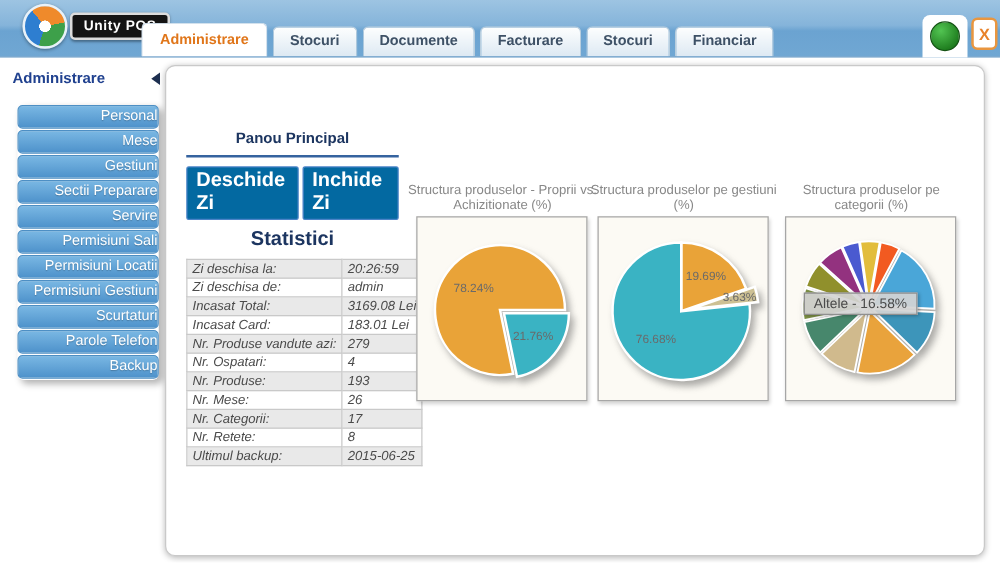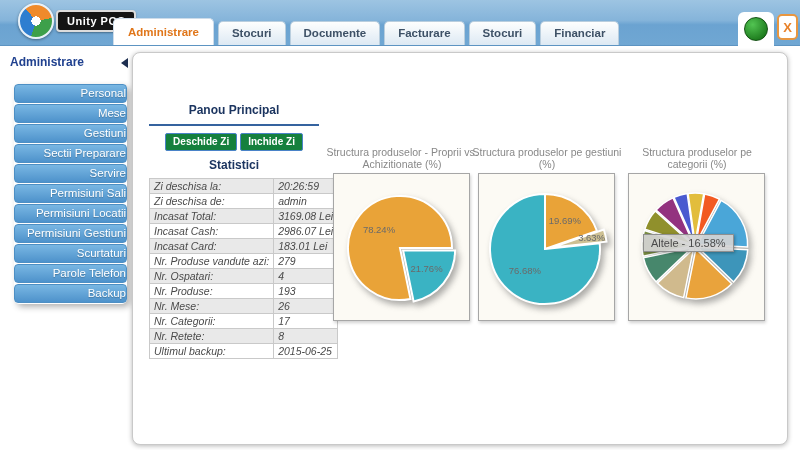--- a/index.html
+++ b/index.html
@@ -47,23 +47,23 @@
          margin-bottom:1px; cursor:pointer; text-shadow:0 1px 1px rgba(0,0,0,.25); }
 
   
   .main-panel { position:absolute; left:132px; top:52px; width:656px; height:393px; background:#fff;
          border:1px solid #c9c9c9; border-radius:8px; box-shadow:0 1px 5px rgba(0,0,0,.28); }
 
   .stats-col { position:absolute; left:16px; top:50px; width:170px; }
   .panel-title { text-align:center; font-size:12px; font-weight:bold; color:#1c3560; }
   .title-rule { height:2px; background:#35639f; margin-top:7px; }
   .day-btns { display:flex; justify-content:center; gap:3px; margin-top:7px; }
-  .day-btn { background:#15803d; color:#fff; font-size:10px; font-weight:bold; padding:2px 7px 3px;
-         border:1px solid #4a83c8; border-radius:2px; cursor:pointer;text-align:center; }
-  .stats-title { text-align:center; font-size:12px; font-weight:bold; color:#1c3560; margin-top:7px; }
+  .day-btn { background:#0369a1; color:#fff; font-size:16px; font-weight:bold; padding:2px 7px 3px;
+         border:1px solid #4a83c8; border-radius:2px; cursor:pointer; }
+  .stats-title { text-align:center; font-size:16px; font-weight:bold; color:#1c3560; margin-top:7px; }
   table.stats { width:170px; border-collapse:collapse; margin-top:6px; border:1px solid #bfbfbf;font-style:italic; }
   table.stats td { border:1px solid #c9c9c9; font-size:10.5px; color:#4a4a4a; padding:1px 4px;
          white-space:nowrap; }
   table.stats tr:nth-child(odd) { background:#e9e9e9; }
   table.stats td.lbl { width:63%; }
 
   
   .chart-block { position:absolute; top:86px; width:152px; }
   .chart-title { height:32px; display:flex; align-items:flex-end; justify-content:center;
          text-align:center; font-size:10.5px; color:#888; line-height:1.2; }
@@ -135,24 +135,20 @@
               <td class="lbl">Zi deschisa la:</td>
               <td>20:26:59</td>
             </tr>
             <tr>
               <td class="lbl">Zi deschisa de:</td>
               <td>admin</td>
             </tr>
             <tr>
               <td class="lbl">Incasat Total:</td>
               <td>3169.08 Lei</td>
-            </tr>
-            <tr>
-              <td class="lbl">Incasat Cash:</td>
-              <td>2986.07 Lei</td>
             </tr>
             <tr>
               <td class="lbl">Incasat Card:</td>
               <td>183.01 Lei</td>
             </tr>
             <tr>
               <td class="lbl">Nr. Produse vandute azi:</td>
               <td>279</td>
             </tr>
             <tr>

